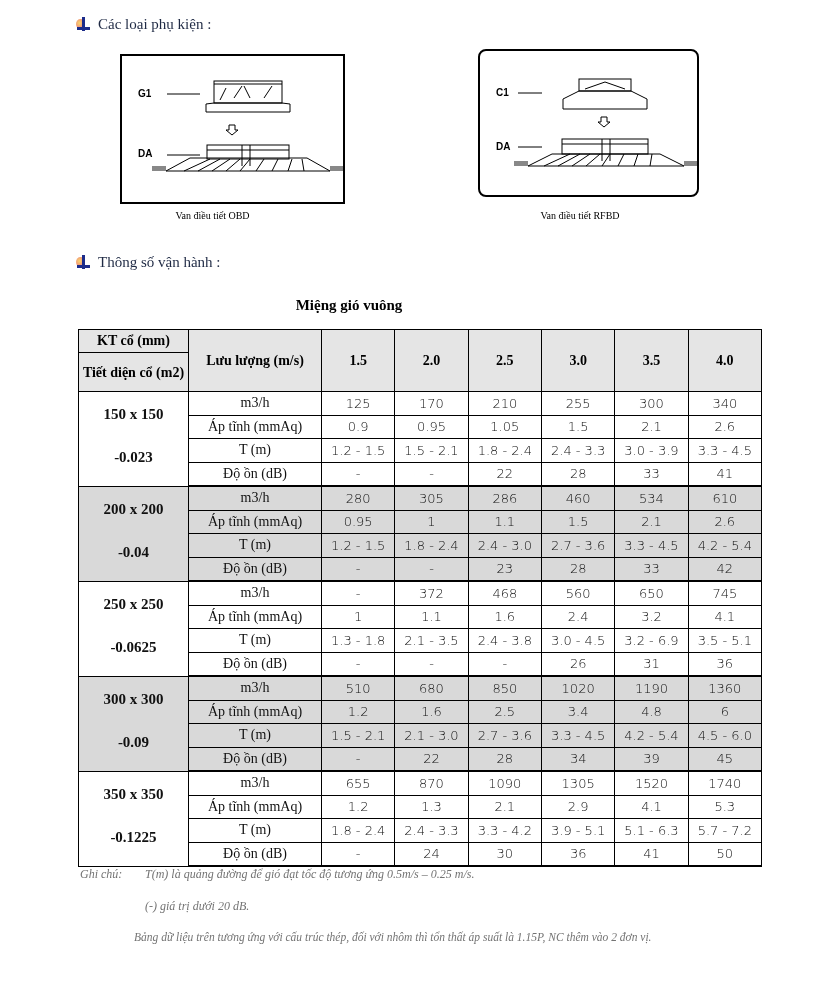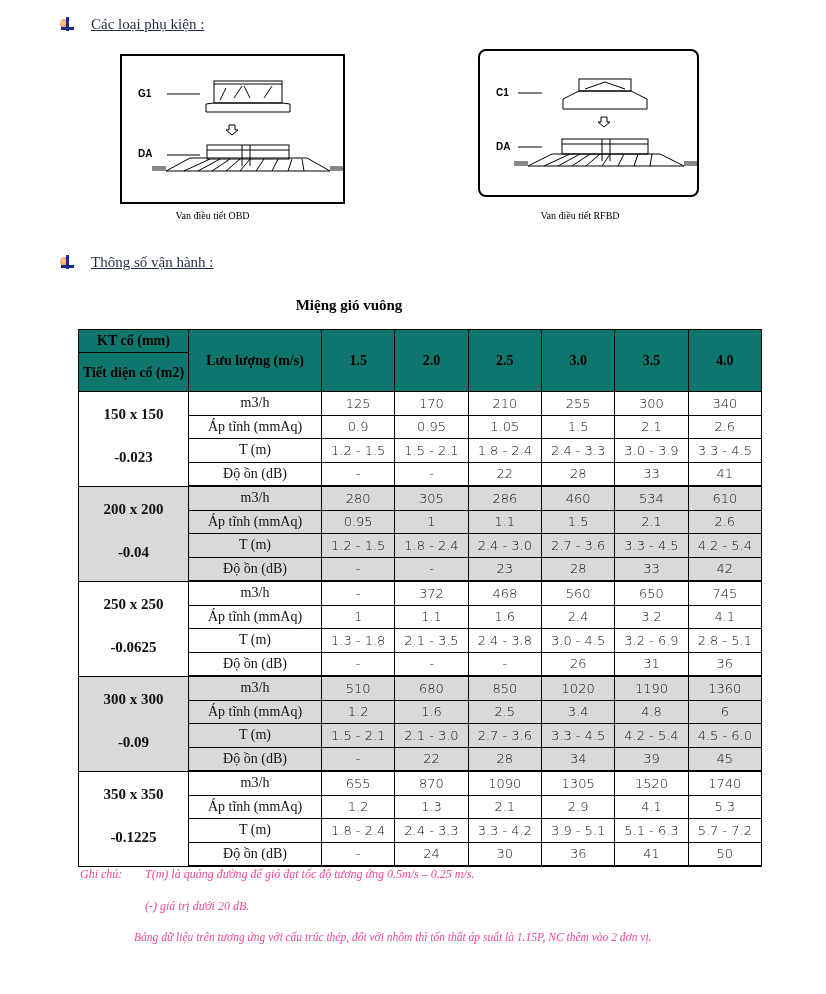--- a/index.html
+++ b/index.html
@@ -1,53 +1,53 @@
 <!DOCTYPE html>
 <html><head>
 <meta charset="utf-8">
 <style>
   html, body { margin: 0; padding: 0; background: #ffffff; }
   body {
     width: 826px; height: 994px; position: relative; overflow: hidden;
     font-family: "Liberation Serif", "DejaVu Serif", serif; color: #000;
   }
   .section-heading {
-    position: absolute; left: 59px; font-size: 15px; color: #1f2a44;
-    display: flex; align-items: center; gap: 16px; text-decoration: underline;
+    position: absolute; left: 75px; font-size: 15px; color: #1f2a44;
+    display: flex; align-items: center; gap: 7px;
   }
   .bullet-icon { width: 16px; height: 16px; position: relative; display: inline-block; }
   .bullet-icon .blob { position:absolute; left:1px; top:2px; width:9px; height:10px; border-radius:50%;
     background: radial-gradient(circle at 40% 40%, #f7d25a 0%, #ef8a6a 55%, #e4607a 100%); opacity:0.9; }
   .bullet-icon .vbar { position:absolute; left:7px; top:0px; width:3px; height:14px; background:#1c2c8a; }
   .bullet-icon .hbar { position:absolute; left:2px; top:10px; width:13px; height:3px; background:#1c2c8a; }
 
   .figure-frame { position: absolute; border: 2px solid #000; background: #fff; font-weight: bold; }
   .figure-caption { position: absolute; font-size: 10px; text-align: center; }
   .fig-label { position:absolute; font-family: "Liberation Sans", sans-serif; font-size: 10px; }
 
   .table-title { position:absolute; left:0; width:680px; top:297px; text-align:center; font-weight:bold; font-size:15px; padding-left: 18px; box-sizing: border-box;}
 
   table.spec {
     position: absolute; left: 78px; top: 329px; width: 684px;
     border-collapse: collapse; font-size: 14px;
   }
   table.spec td, table.spec th { border: 1.5px solid #000; text-align: center; padding: 0; }
-  table.spec th { background: #0f766e; font-weight: bold; font-size: 14px; }
+  table.spec th { background: #e5e5e5; font-weight: bold; font-size: 14px; }
   table.spec .hdr-top { height: 22px; border-bottom: 1.5px solid #000; }
   table.spec .hdr-bot { height: 38px; line-height: 17px; }
   table.spec td { height: 22.5px; font-family: "DejaVu Sans", sans-serif; font-size: 13px; font-weight: 300; color:#111; }
   table.spec td.param { font-family: "Liberation Serif", serif; font-size: 14px; }
   table.spec td.size { font-family: "Liberation Serif", serif; font-weight: bold; font-size: 15px; vertical-align: top; }
   table.spec td.size .sz { display:block; margin-top: 14px; }
   table.spec td.size .area { display:block; margin-top: 26px; }
   table.spec tr.grp-end td { border-bottom: 2.5px solid #000; }
   table.spec .shaded td { background: #d9d9d9; }
   .col-size { width: 110px; } .col-param { width: 133px; }
 
-  .note { position:absolute; font-style: italic; font-size: 12px; color:#ec4899; }
+  .note { position:absolute; font-style: italic; font-size: 12px; color:#737373; }
 </style>
 </head>
 <body>
 
 <div class="section-heading" style="top:16px;">
   <span class="bullet-icon">
       <span class="blob"></span>
       <span class="vbar"></span>
       <span class="hbar"></span>
     </span>
@@ -243,21 +243,21 @@
         <td>3.2</td>
         <td>4.1</td>
       </tr>
       <tr>
         <td class="param">T (m)</td>
         <td>1.3 - 1.8</td>
         <td>2.1 - 3.5</td>
         <td>2.4 - 3.8</td>
         <td>3.0 - 4.5</td>
         <td>3.2 - 6.9</td>
-        <td>2.8 - 5.1</td>
+        <td>3.5 - 5.1</td>
       </tr>
       <tr class="grp-end">
         <td class="param">Độ ồn (dB)</td>
         <td>-</td>
         <td>-</td>
         <td>-</td>
         <td>26</td>
         <td>31</td>
         <td>36</td>
       </tr>

